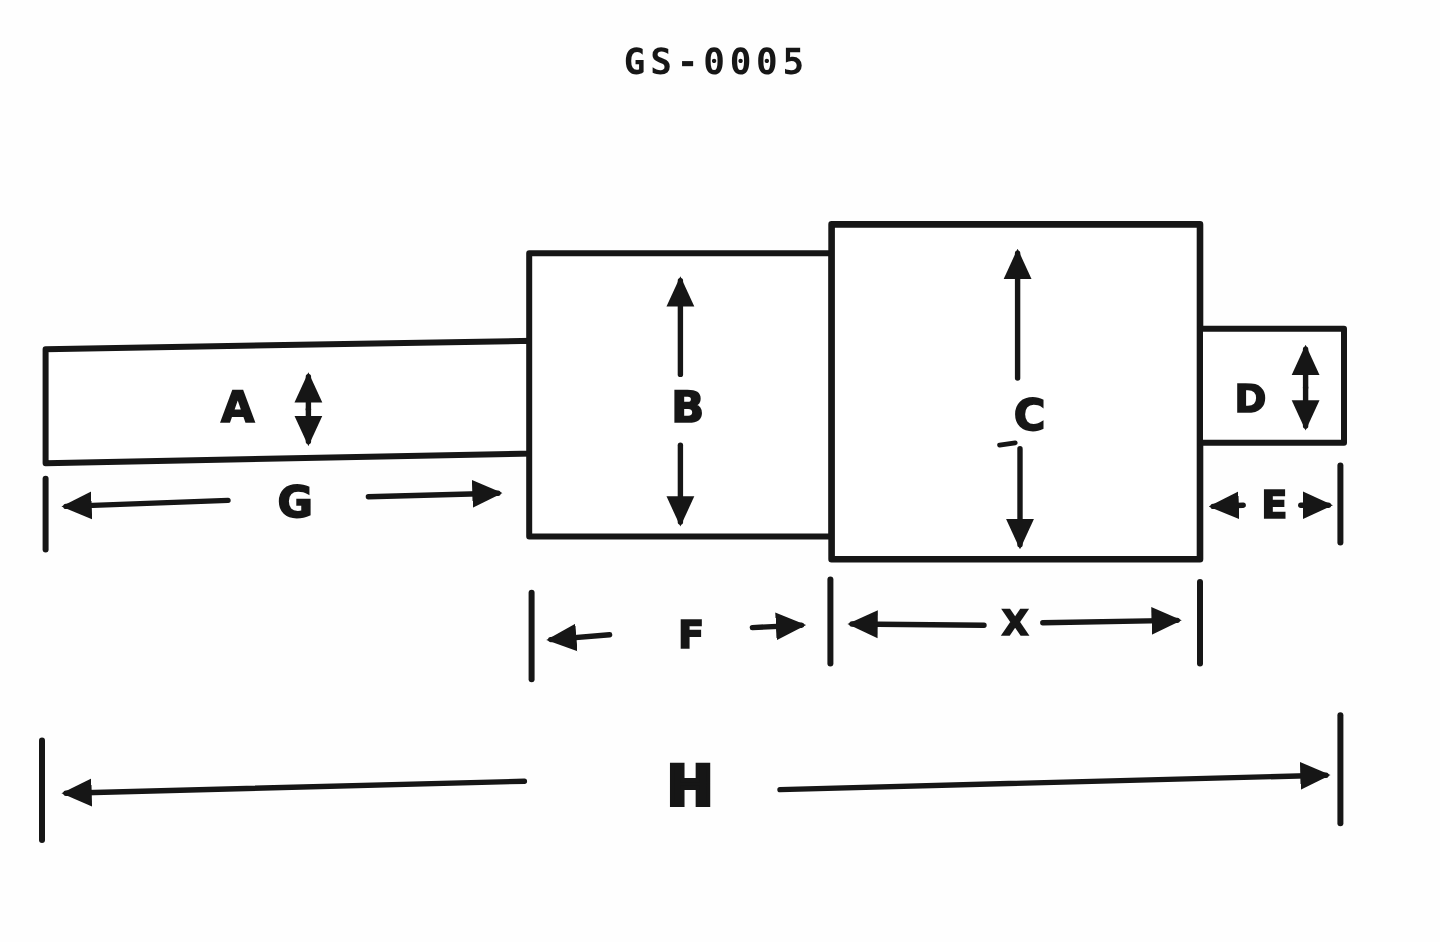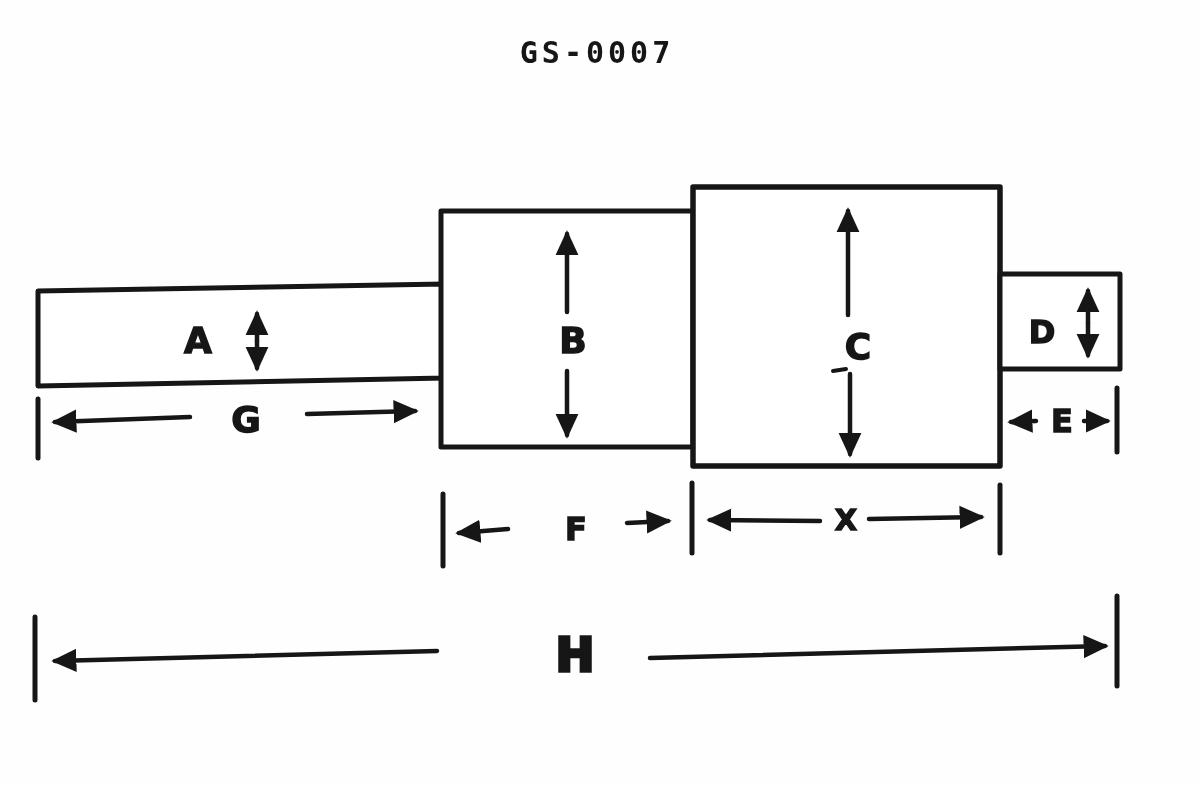--- a/index.html
+++ b/index.html
@@ -48,21 +48,21 @@
   .lbl.xl {
     font-size: 46px;
     -webkit-text-stroke: 3.5px #161616;
   }
 </style>
 </head>
 <body>
 
 <div class="canvas">
 
-  <div class="title">GS-0007</div>
+  <div class="title">GS-0005</div>
 
   <svg class="drawing" width="1200" height="785" viewBox="0 0 1200 785">
     <defs>
       <marker id="ah" viewBox="0 0 10 10" refX="8.5" refY="5" markerWidth="5.6" markerHeight="5.6" orient="auto">
         <path d="M0,0.4 L10,5 L0,9.6 z" fill="#161616"></path>
       </marker>
     </defs>
 
     <g fill="#ffffff" stroke="#161616" stroke-width="5" stroke-linejoin="round" stroke-linecap="round">
       <polygon points="38,291 445,284 445,378 38,386"></polygon>

